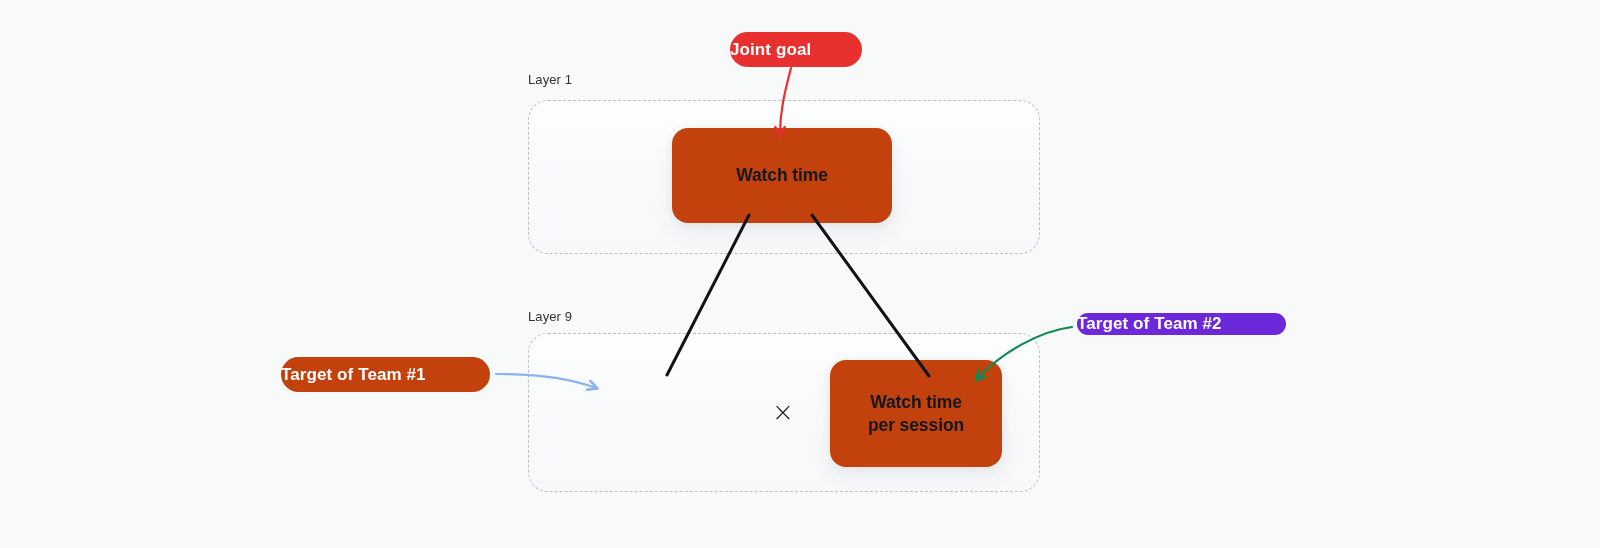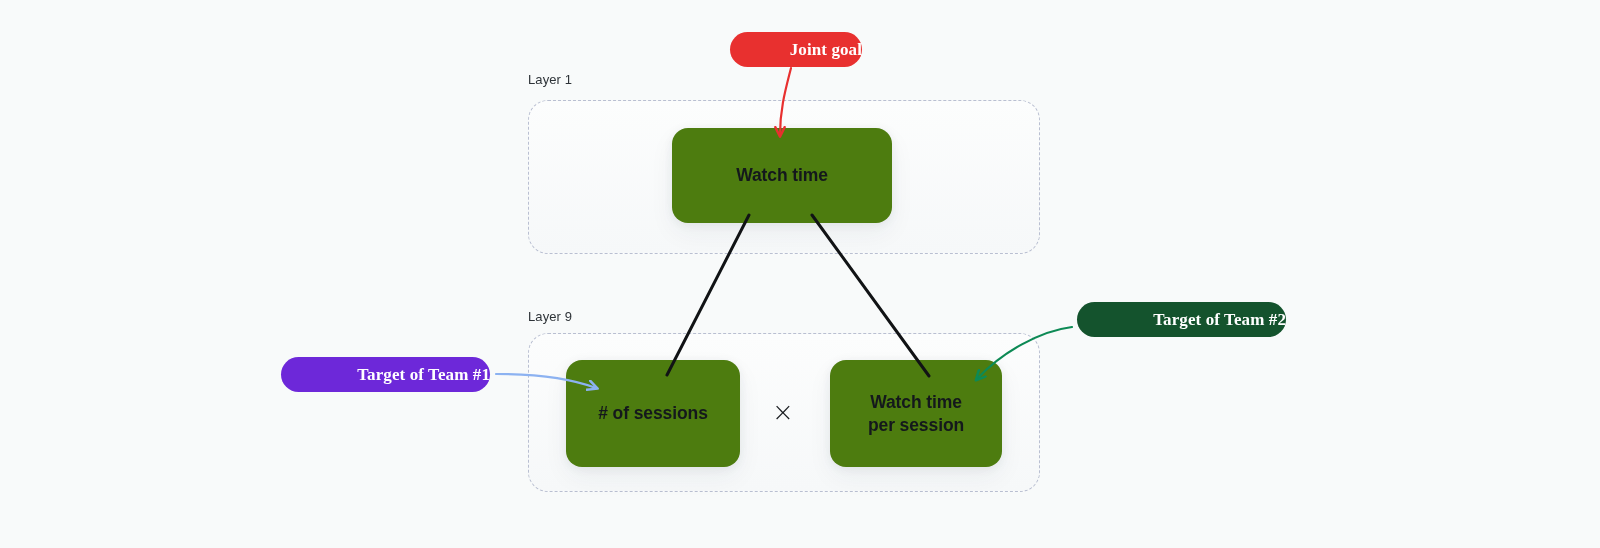--- a/index.html
+++ b/index.html
@@ -39,21 +39,21 @@
     color: #2e3338;
     letter-spacing: 0.1px;
     white-space: nowrap;
   }
   #layer1-label { left: 528px; top: 72px; }
   #layer2-label { left: 528px; top: 309px; }
 
   
   .card {
     position: absolute;
-    background: #4d7c0f;
+    background: #c2410c;
     border-radius: 16px;
     box-shadow: 0 2px 10px rgba(40,50,70,0.07),
                 0 10px 26px rgba(40,50,70,0.055);
     display: flex;
     align-items: center;
     justify-content: center;
     text-align: center;
     box-sizing: border-box;
   }
   .card-text {
@@ -82,33 +82,32 @@
     font-weight: 300;
     color: #16191d;
     font-family: "DejaVu Sans", sans-serif;
   }
 
   
   .badge {
     position: absolute;
     display: flex;
     align-items: center;
-    justify-content: flex-end;
+    justify-content: flex-start;
     border-radius: 999px;
     color: #ffffff;
     font-size: 17px;
     font-weight: 700;
     letter-spacing: 0.1px;
     white-space: nowrap;
     box-sizing: border-box;
-    font-family: Liberation Serif, serif;
   }
   #badge-joint-goal  { left: 730px;  top: 32px;  width: 132px; height: 35px; background: #e8302f; }
-  #badge-team-1      { left: 281px;  top: 357px; width: 209px; height: 35px; background: #6d28d9; }
-  #badge-team-2      { left: 1077px; top: 302px; width: 209px; height: 35px; background: #14532d; }
+  #badge-team-1      { left: 281px;  top: 357px; width: 209px; height: 35px; background: #c2410c; }
+  #badge-team-2      { left: 1077px; top: 313px; width: 209px; height: 22px; background: #6d28d9; }
 
   
   #connectors {
     position: absolute;
     left: 0; top: 0;
     width: 1600px;
     height: 548px;
     pointer-events: none;
     overflow: visible;
   }
@@ -121,23 +120,20 @@
   <div id="layer1-box" class="layer-box"></div>
   <div id="layer2-box" class="layer-box"></div>
 
   <div id="layer1-label" class="layer-label">Layer 1</div>
   <div id="layer2-label" class="layer-label">Layer 9</div>
 
   <div id="card-watch-time" class="card">
     <span class="card-text">Watch time</span>
   </div>
 
-  <div id="card-sessions" class="card">
-    <span class="card-text"># of sessions</span>
-  </div>
 
   <div id="card-watch-per-sess" class="card">
     <span class="card-text">Watch time
 per session</span>
   </div>
 
   <div id="operator-multiply">×</div>
 
   <div id="badge-joint-goal" class="badge">
     <span>Joint goal</span>

